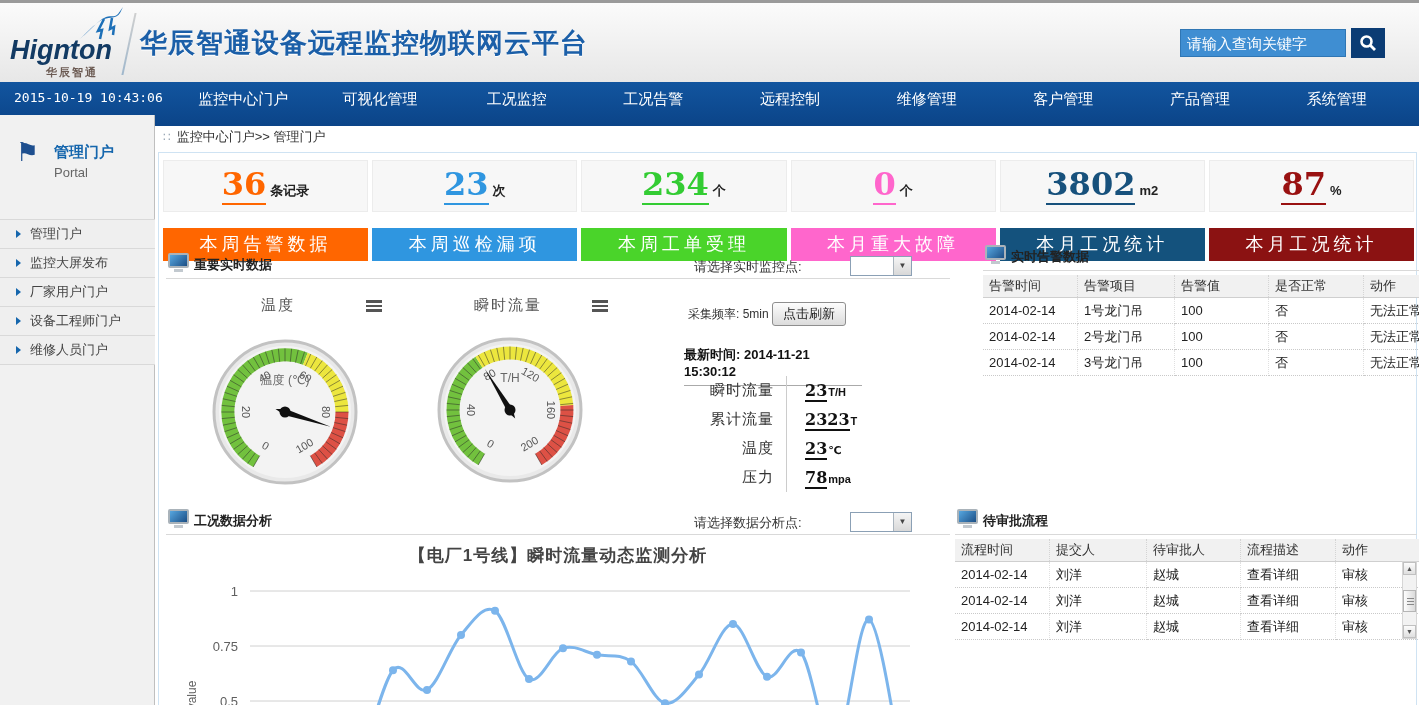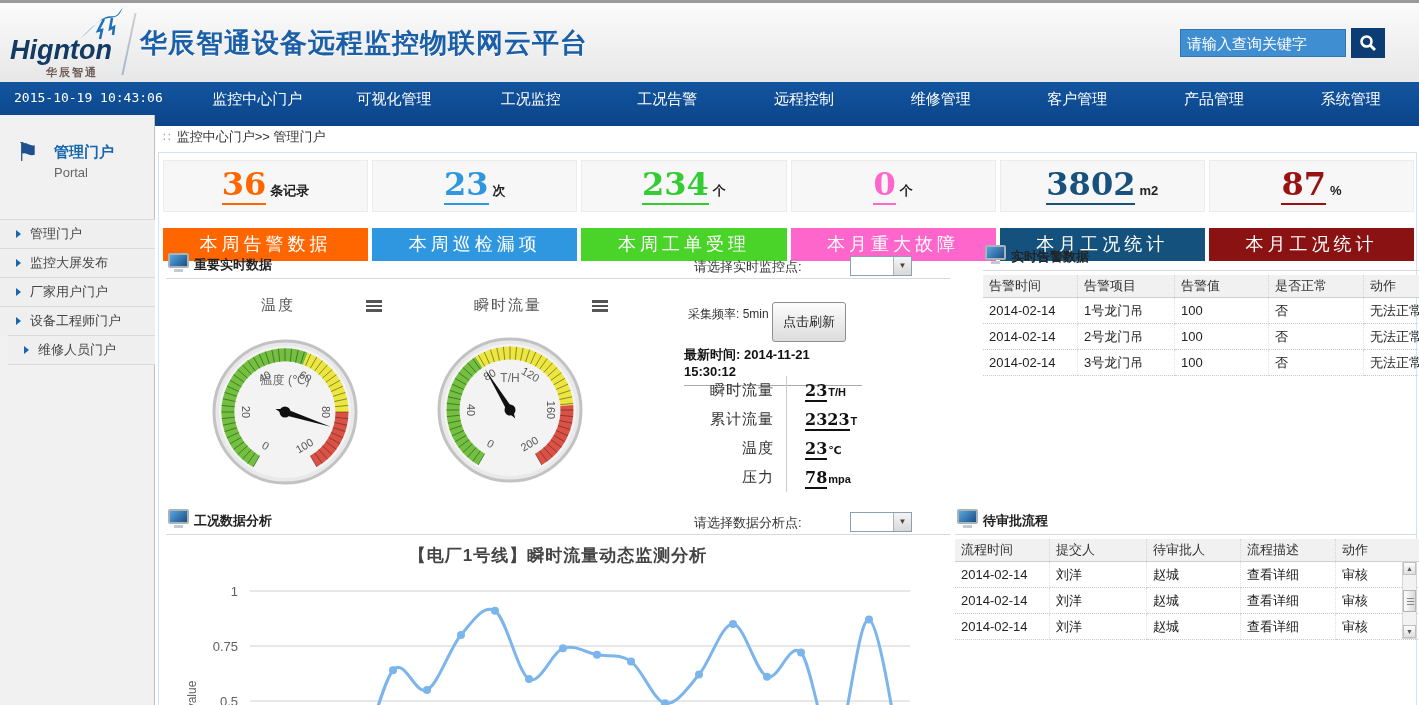--- a/index.html
+++ b/index.html
@@ -15,32 +15,32 @@
   #logo-divider{left:128px;top:10px;width:2px;height:62px;background:linear-gradient(#cfcfcf,#9fb7cc);transform:skewX(-12deg);}
   #app-title{left:140px;top:22px;font-size:27px;font-weight:bold;color:#1b5fa8;letter-spacing:1px;text-shadow:0 1px 0 #fff;}
   #search-box{left:1180px;top:26px;width:166px;height:28px;background:#3f8ed2;border:1px solid #2f76b4;box-sizing:border-box;}
   #search-box input{width:100%;height:100%;background:transparent;border:none;outline:none;color:#fff;font-size:15px;padding:0 6px;box-sizing:border-box;font-family:inherit;}
   #search-box input::placeholder{color:#fff;opacity:1;}
   #search-btn{left:1351px;top:25px;width:34px;height:30px;background:#0b3c74;border:none;cursor:pointer;display:flex;align-items:center;justify-content:center;}
 
   
   #nav{left:0;top:82px;width:1419px;height:44px;background:linear-gradient(#12559f,#0b4488);}
   #nav-time{left:14px;top:8px;color:#fff;font-size:13px;font-family:"DejaVu Sans Mono",monospace;}
-  #nav-items{left:189px;top:0;width:1230px;height:33px;display:flex;}
+  #nav-items{left:175px;top:0;width:1230px;height:33px;display:flex;}
   .nav-item{flex:1;color:#fff;font-size:15px;line-height:33px;text-align:center;cursor:pointer;white-space:nowrap;}
 
   
   #sidebar{left:0;top:115px;width:155px;height:590px;background:#f1f1f1;border-right:1px solid #bfbfbf;box-sizing:border-box;}
   #portal-head{left:0;top:22px;width:155px;height:72px;}
   #flag-icon{left:16px;top:2px;font-size:26px;color:#1e4f8f;line-height:26px;}
   #portal-title{left:54px;top:6px;font-size:15px;font-weight:bold;color:#1566ad;}
   #portal-sub{left:54px;top:28px;font-size:13px;color:#666;}
   #side-items{left:0;top:104px;width:155px;}
   .side-item{height:28px;line-height:28px;border-top:1px solid #d9d9d9;color:#444;font-size:13px;padding-left:30px;position:relative;cursor:pointer;background:#efefef;}
-  .side-item:last-child{border-bottom:1px solid #d9d9d9;margin-left:8px;}
+  .side-item:last-child{border-bottom:1px solid #d9d9d9;}
   .side-item .tri{position:absolute;left:16px;top:10px;width:0;height:0;border-left:5px solid #1566ad;border-top:4px solid transparent;border-bottom:4px solid transparent;}
 
   
   #breadcrumb{left:163px;top:128px;font-size:13px;color:#333;}
   #bc-icon{color:#9aa7b5;margin-right:6px;font-size:12px;}
   #panel{left:158px;top:152px;width:1259px;height:553px;border:1px solid #cfe3f3;border-bottom:none;box-sizing:border-box;}
 
   
   #stats{left:163px;top:160px;width:1251px;display:flex;gap:4px;}
   .stat-card{flex:1;cursor:pointer;}
@@ -61,21 +61,21 @@
   #realtime-sec{left:166px;top:252px;width:784px;height:253px;}
   #analysis-sec{left:166px;top:508px;width:784px;height:197px;}
   #alarm-sec{left:955px;top:244px;width:462px;margin-left:28px;}
   #approval-sec{left:955px;top:508px;width:462px;}
 
   .gauge-title{position:absolute;font-size:15px;color:#555;letter-spacing:2px;}
   .burger{position:absolute;width:16px;height:12px;cursor:pointer;}
   .burger span{display:block;height:2.5px;background:#555;margin-bottom:2px;}
 
   #freq-row{position:absolute;left:522px;top:54px;font-size:12px;color:#333;}
-  #refresh-btn{position:absolute;left:606px;top:50px;width:74px;height:40px;background:linear-gradient(#fdfdfd,#dcdcdc);border:1px solid #8e8e8e;border-radius:3px;font-size:13px;color:#222;cursor:pointer;font-family:inherit;}
+  #refresh-btn{position:absolute;left:606px;top:50px;width:74px;height:24px;background:linear-gradient(#fdfdfd,#dcdcdc);border:1px solid #8e8e8e;border-radius:3px;font-size:13px;color:#222;cursor:pointer;font-family:inherit;}
   #latest-time{position:absolute;left:518px;top:94px;font-size:13px;font-weight:bold;color:#111;padding-bottom:6px;border-bottom:1px solid #aaa;width:178px;}
   #readouts{position:absolute;left:500px;top:124px;width:240px;}
   .ro-row{display:flex;height:29px;align-items:center;}
   .ro-label{width:108px;text-align:right;font-size:15px;color:#333;letter-spacing:1px;}
   .ro-div{width:1px;height:29px;background:#ccc;margin:0 18px 0 12px;}
   .ro-val{font-family:"DejaVu Serif","Liberation Serif",serif;font-size:16px;font-weight:bold;color:#111;border-bottom:2px solid #111;line-height:18px;}
   .ro-unit{font-size:11px;font-weight:bold;color:#111;margin-left:1px;}
 
   
   .dtable{margin-top:4px;width:447px;border-collapse:collapse;table-layout:fixed;}

